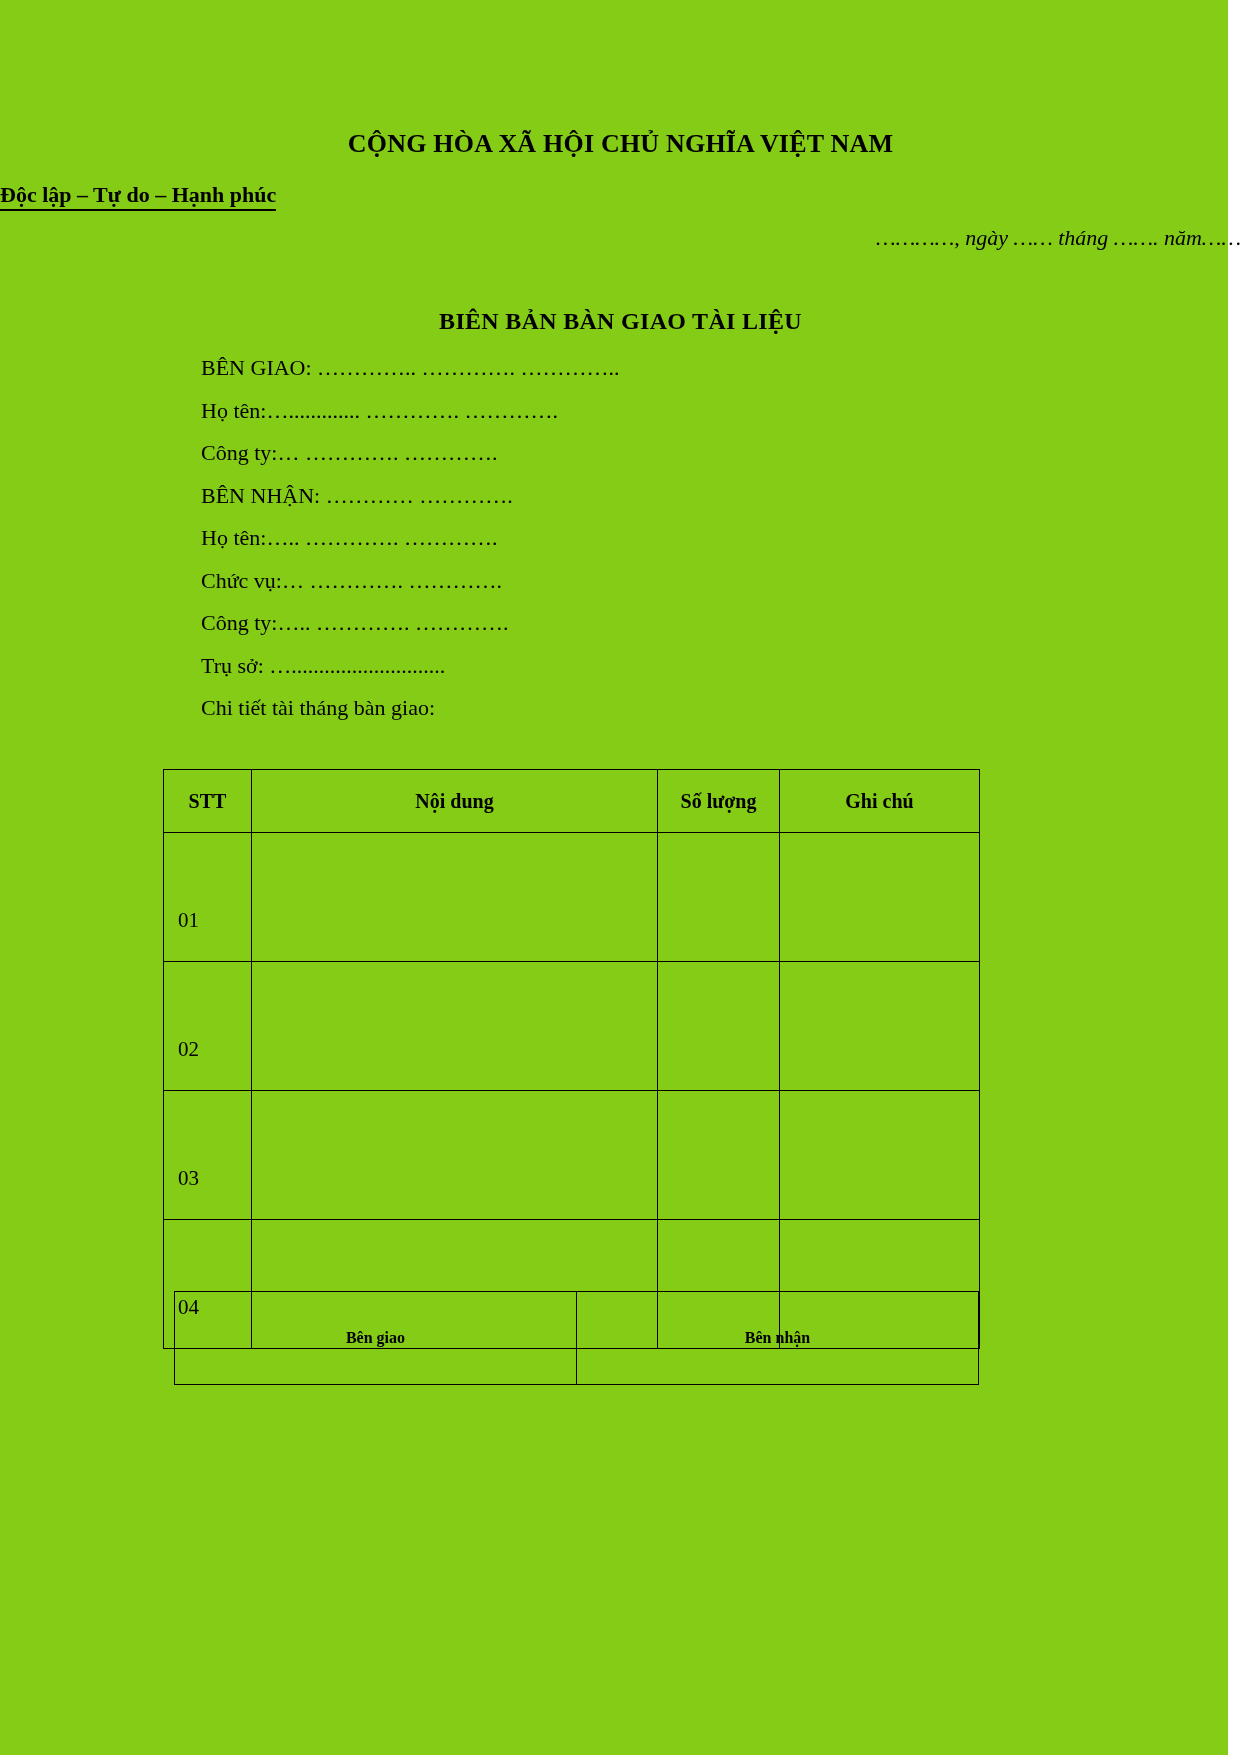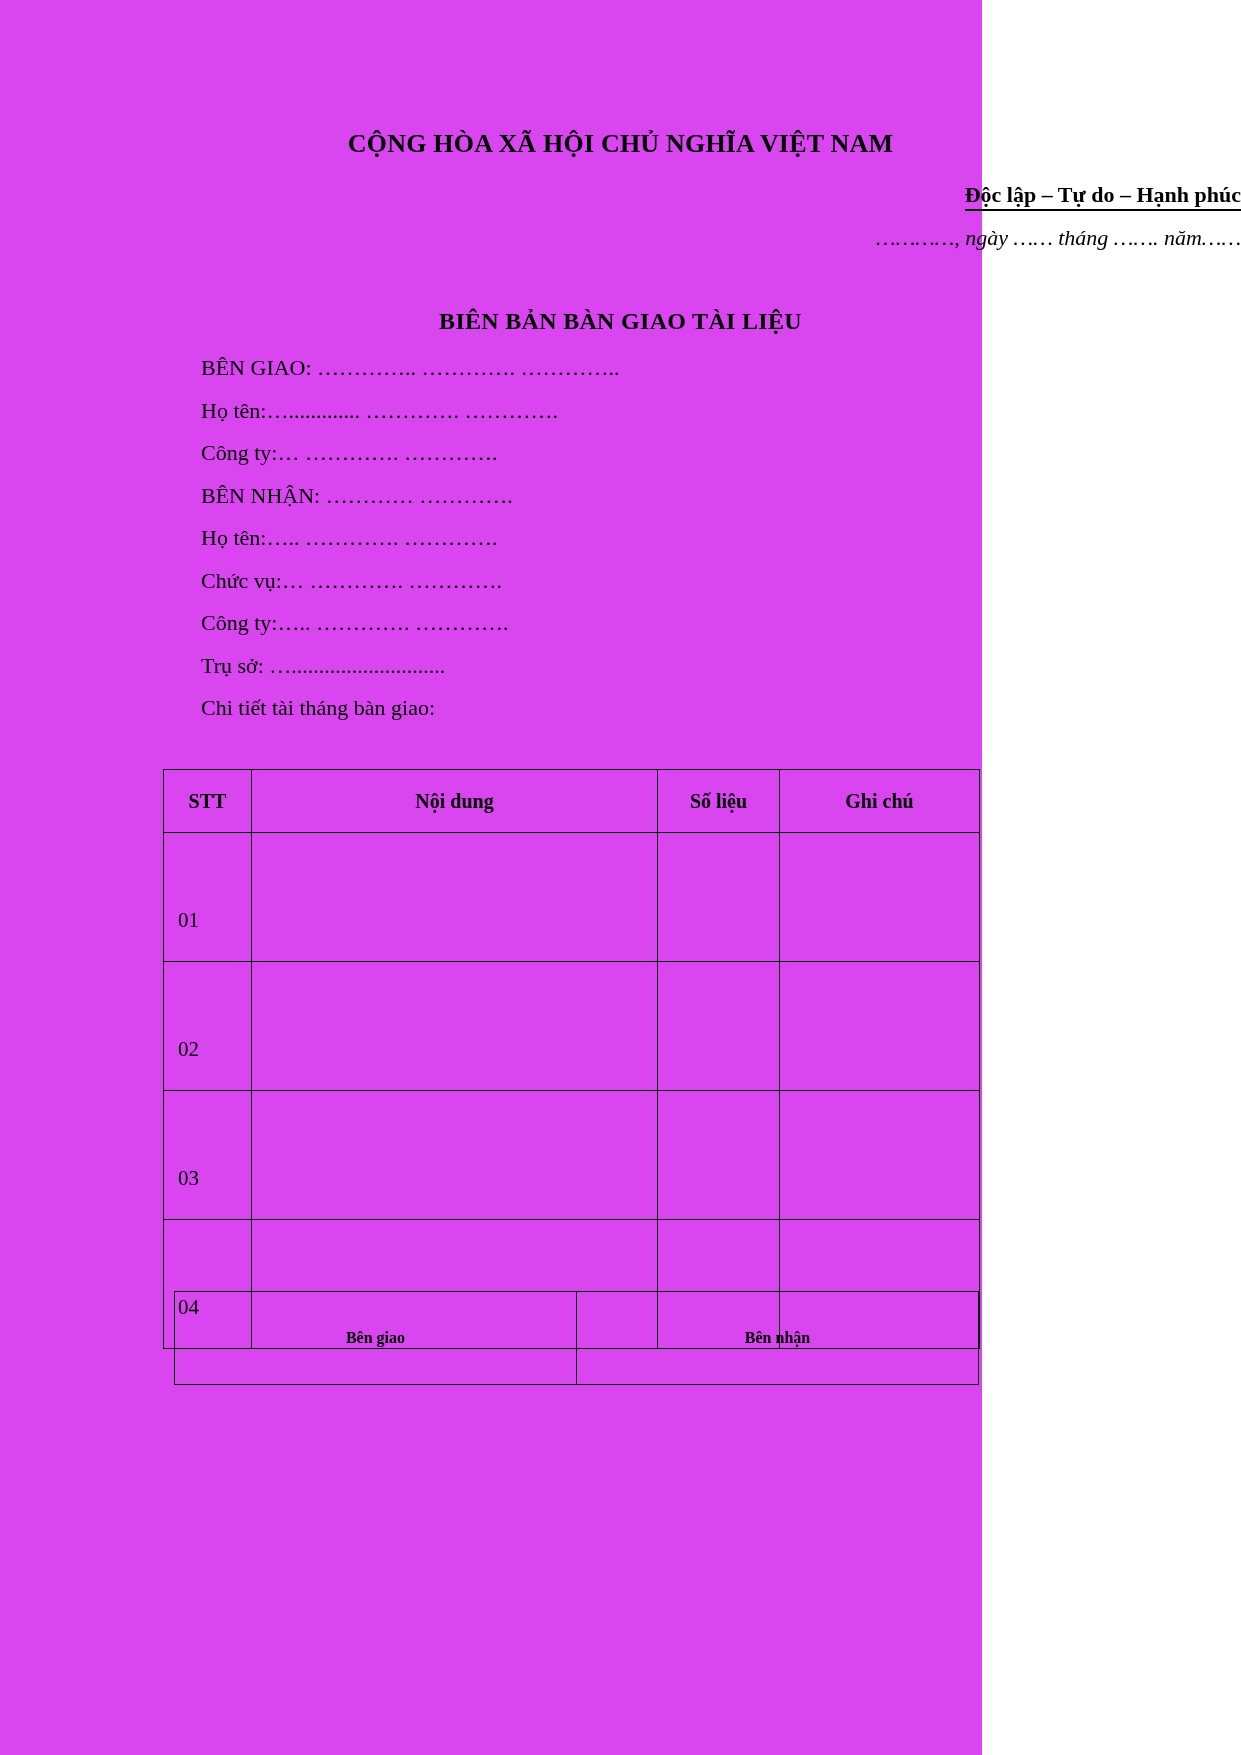--- a/index.html
+++ b/index.html
@@ -11,42 +11,42 @@
     width: 1241px;
     height: 1755px;
     font-family: "Liberation Serif", "DejaVu Serif", serif;
     color: #000000;
     position: relative;
     overflow: hidden;
   }
 
   .page {
     position: relative;
-    width: 982px;
+    width: 1228px;
     height: 1755px;
-    background: #d946ef;
+    background: #84cc16;
   }
 
   
   .header-block {
     position: absolute;
     left: 0;
     top: 128px;
     width: 1241px;
     text-align: center;
   }
   .national-title {
     font-size: 26px;
     font-weight: bold;
     letter-spacing: 0.2px;
     line-height: 1.25;
   }
   .motto-wrap {
     margin-top: 20px;
-    text-align: right;
+    text-align: left;
   }
   .motto {
     display: inline-block;
     font-size: 22px;
     font-weight: bold;
     border-bottom: 2px solid #000;
     padding-bottom: 1px;
     line-height: 1.25;
   }
 
@@ -178,21 +178,21 @@
     <colgroup>
       <col class="col-stt">
       <col class="col-noidung">
       <col class="col-soluong">
       <col class="col-ghichu">
     </colgroup>
     <thead>
       <tr>
         <th>STT</th>
         <th>Nội dung</th>
-        <th>Số liệu</th>
+        <th>Số lượng</th>
         <th>Ghi chú</th>
       </tr>
     </thead>
     <tbody>
       <tr>
         <td class="cell-stt">01</td>
         <td class="cell-blank"></td>
         <td class="cell-blank"></td>
         <td class="cell-blank"></td>
       </tr>

